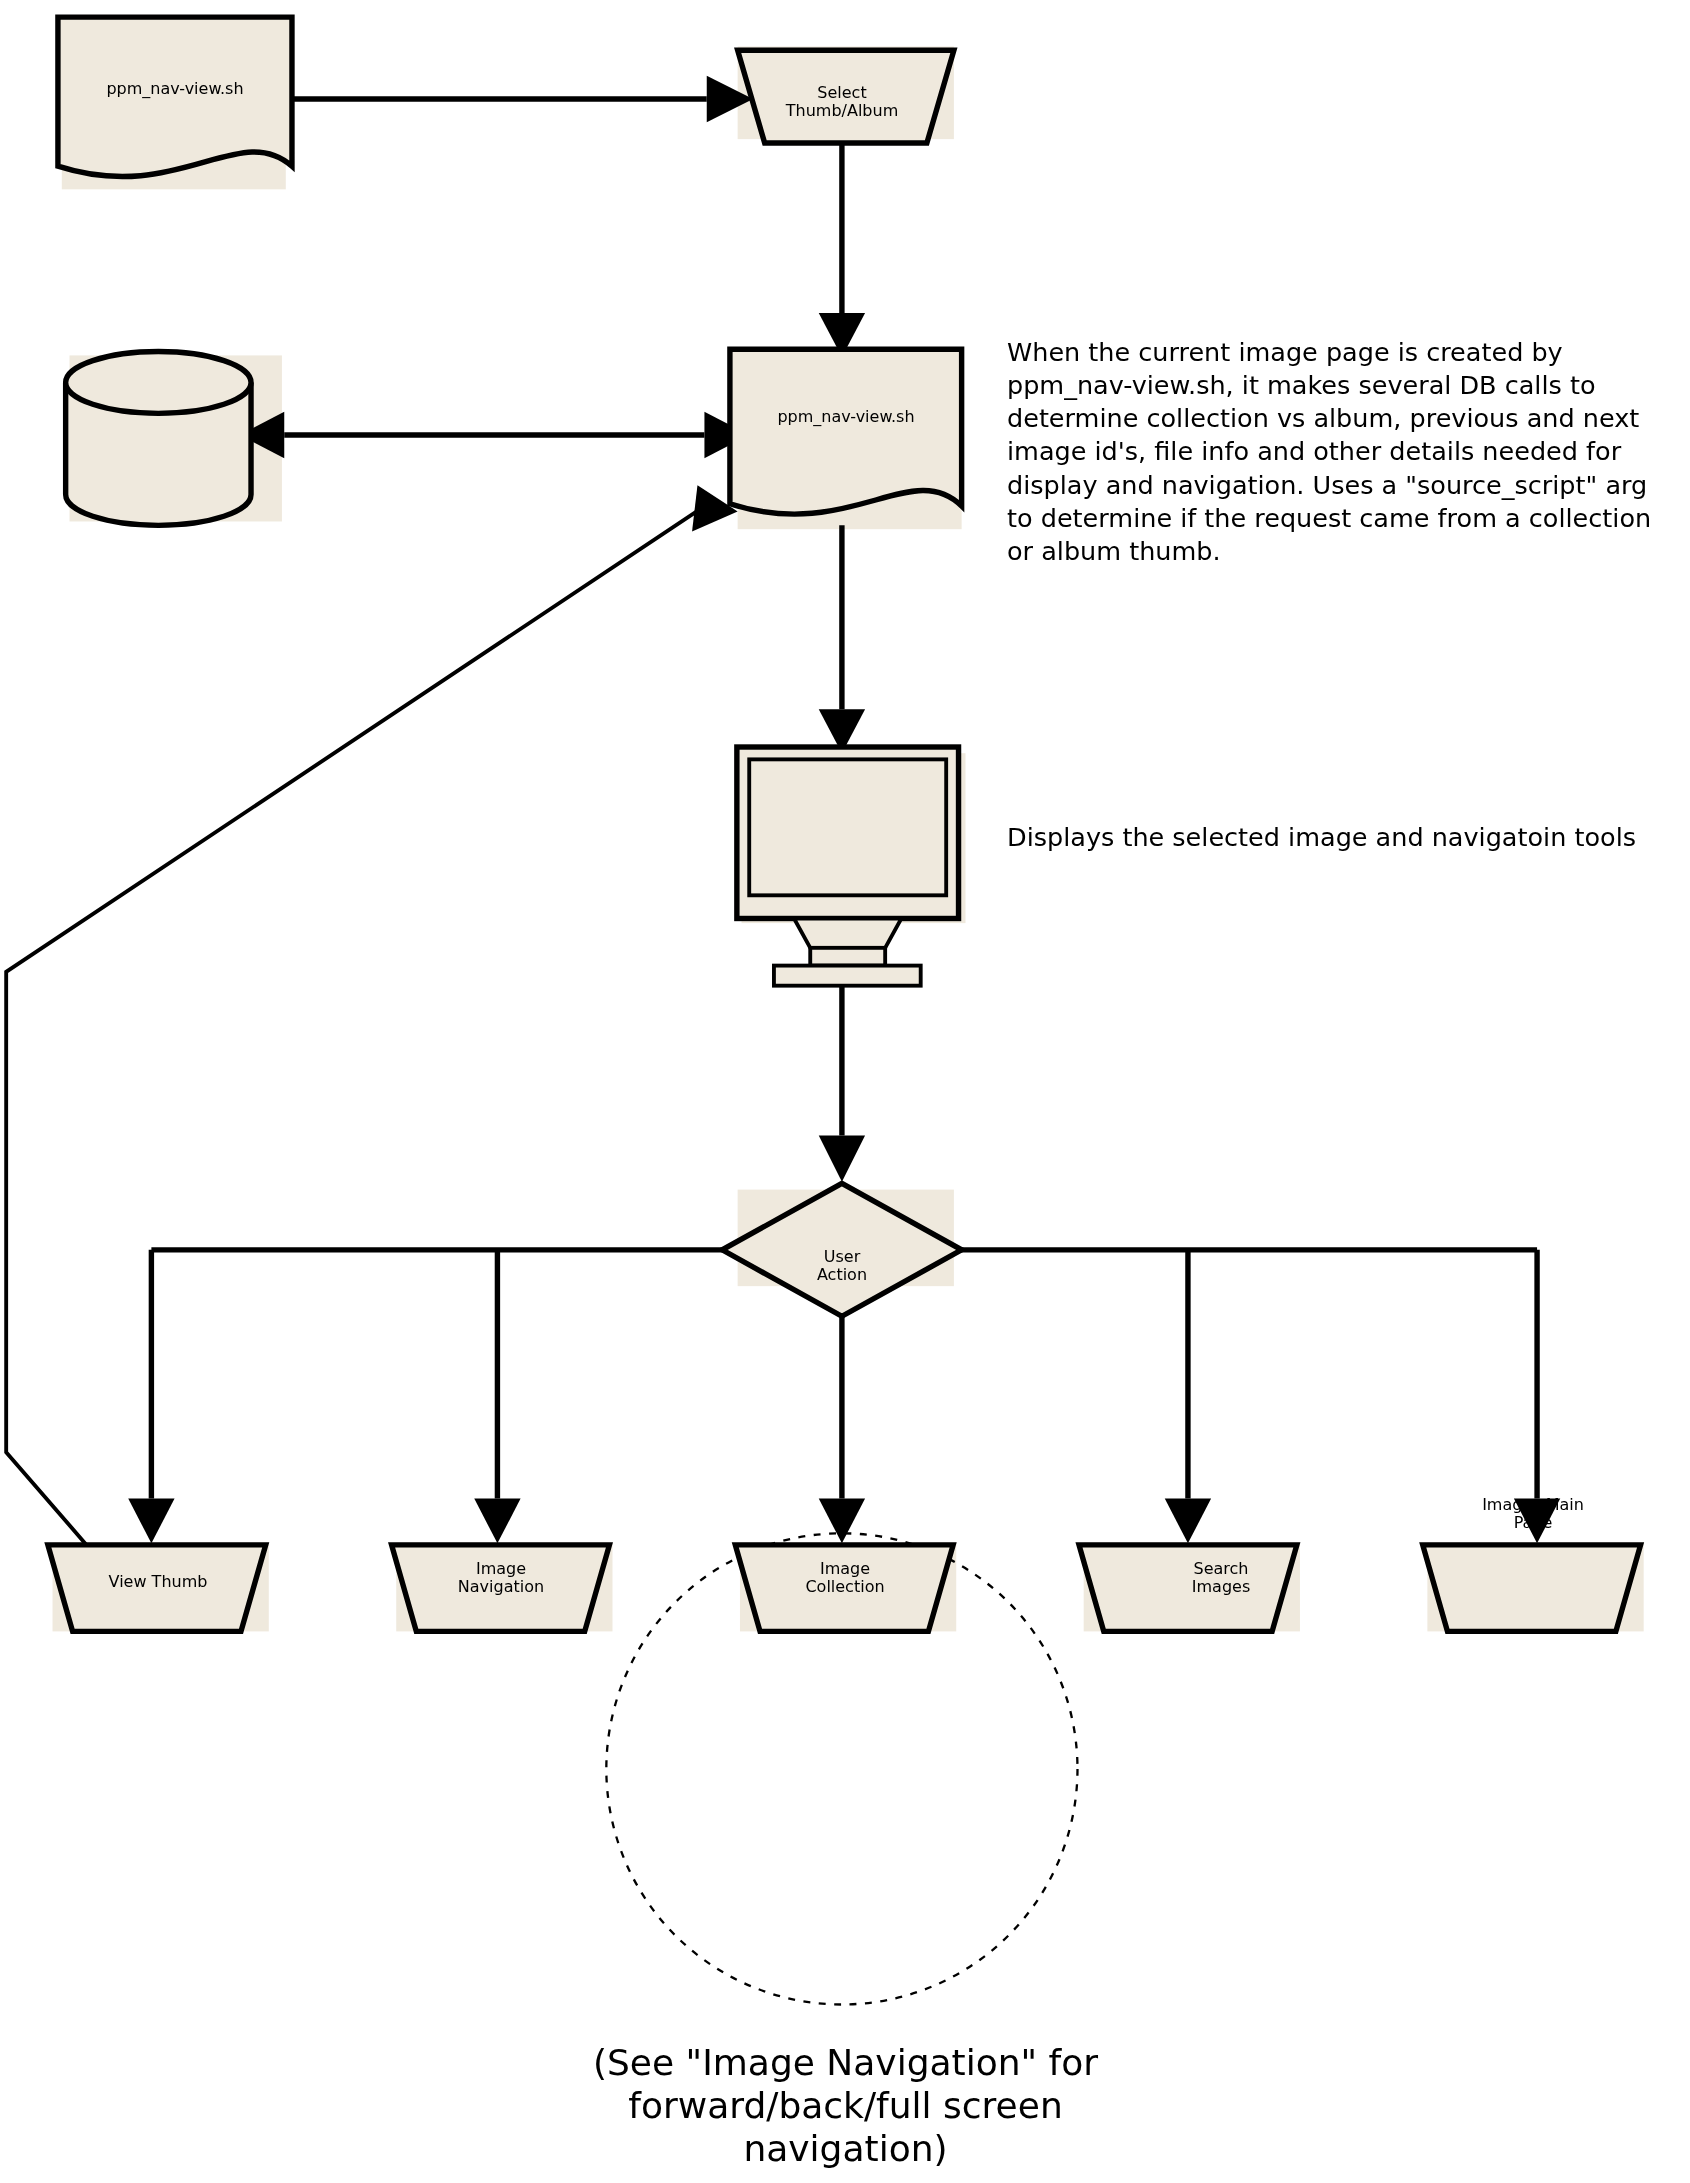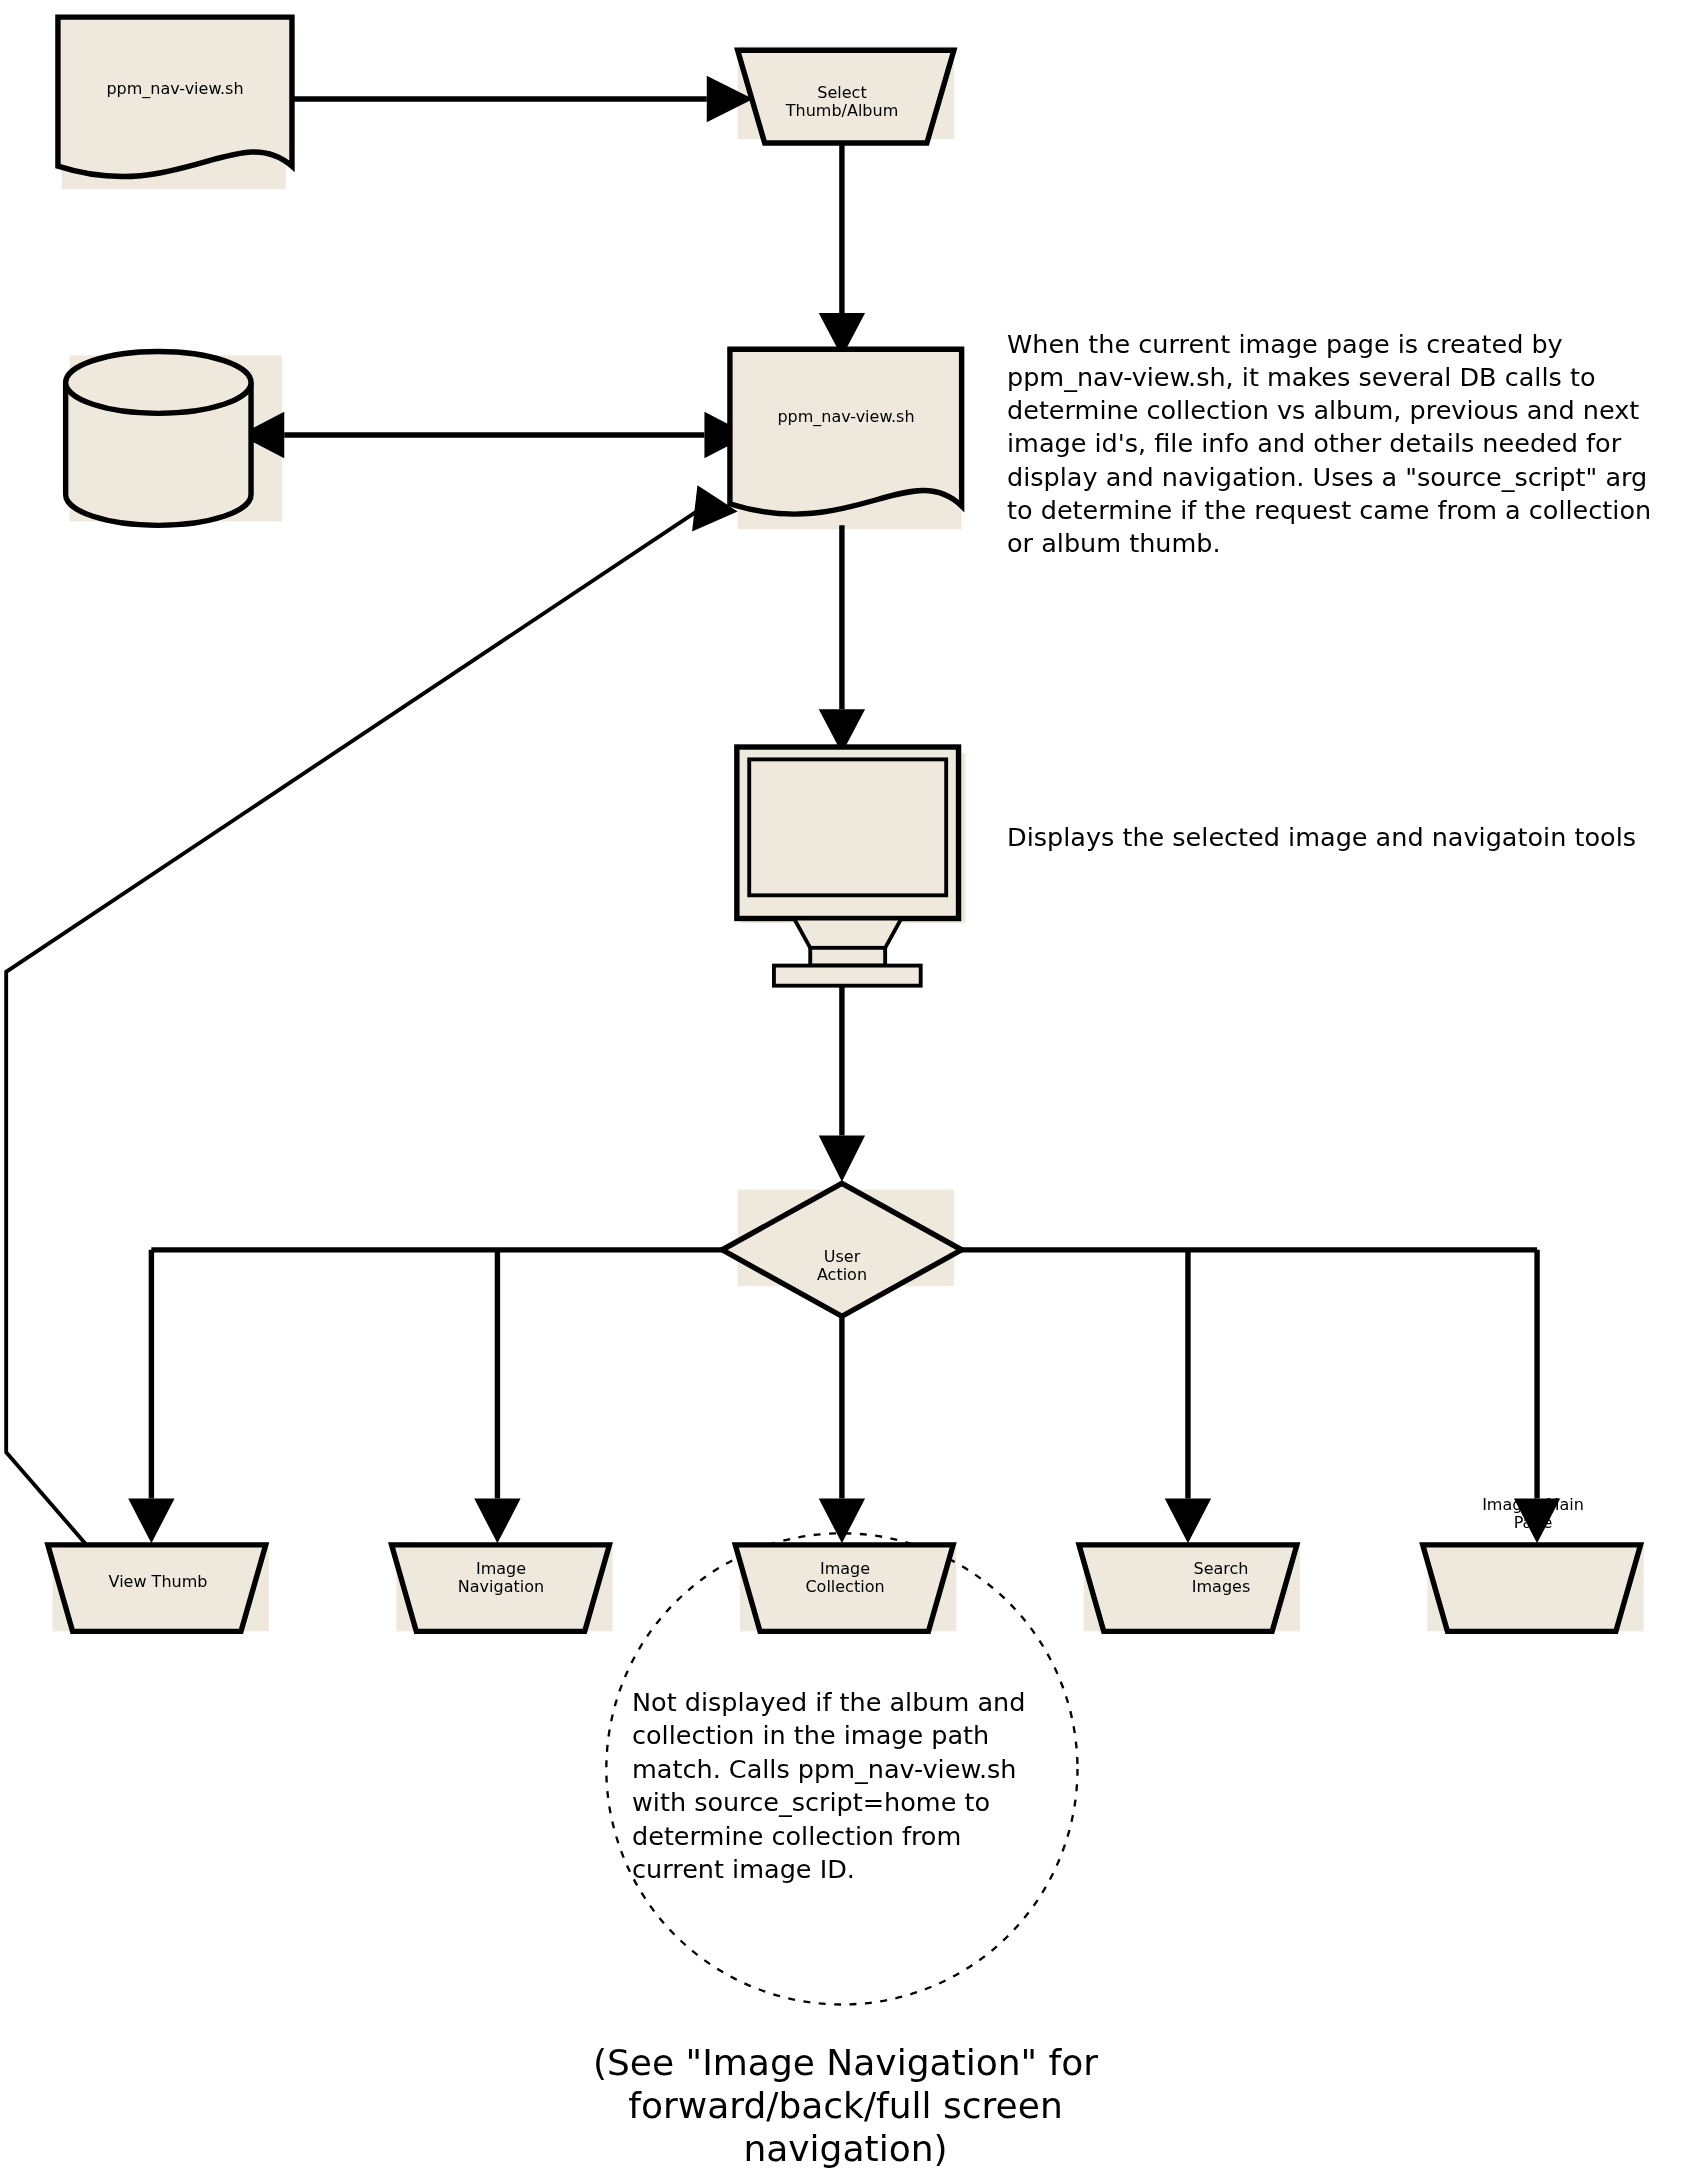--- a/index.html
+++ b/index.html
@@ -208,35 +208,29 @@
 
   <div class="node-label" style="left:736px; top:1560px; width:218px;">Image
 Collection</div>
 
   <div class="node-label" style="left:1112px; top:1560px; width:218px;">Search
 Images</div>
 
   <div class="node-label" style="left:1424px; top:1496px; width:218px;">Images Main
 Page</div>
 
-  <div class="note" style="left:1007px; top:328px; width:680px;">When the current image page is created by
+  <div class="note" style="left:1007px; top:336px; width:680px;">When the current image page is created by
 ppm_nav-view.sh, it makes several DB calls to
 determine collection vs album, previous and next
 image id's, file info and other details needed for
 display and navigation. Uses a "source_script" arg
 to determine if the request came from a collection
 or album thumb.</div>
 
   <div class="note" style="left:1007px; top:821px; width:680px;">Displays the selected image and navigatoin tools</div>
 
-  <div class="circ-note" style="left:632px; top:1686px; width:417px;">Not displayed if the album and
-collection in the image path
-match. Calls ppm_nav-view.sh
-with source_script=home to
-determine collection from
-current image ID.</div>
 
   <div class="caption" style="left:459px; top:2041px; width:773px;">(See "Image Navigation" for
 forward/back/full screen
 navigation)</div>
 
 </div>
 
 
 </body></html>

